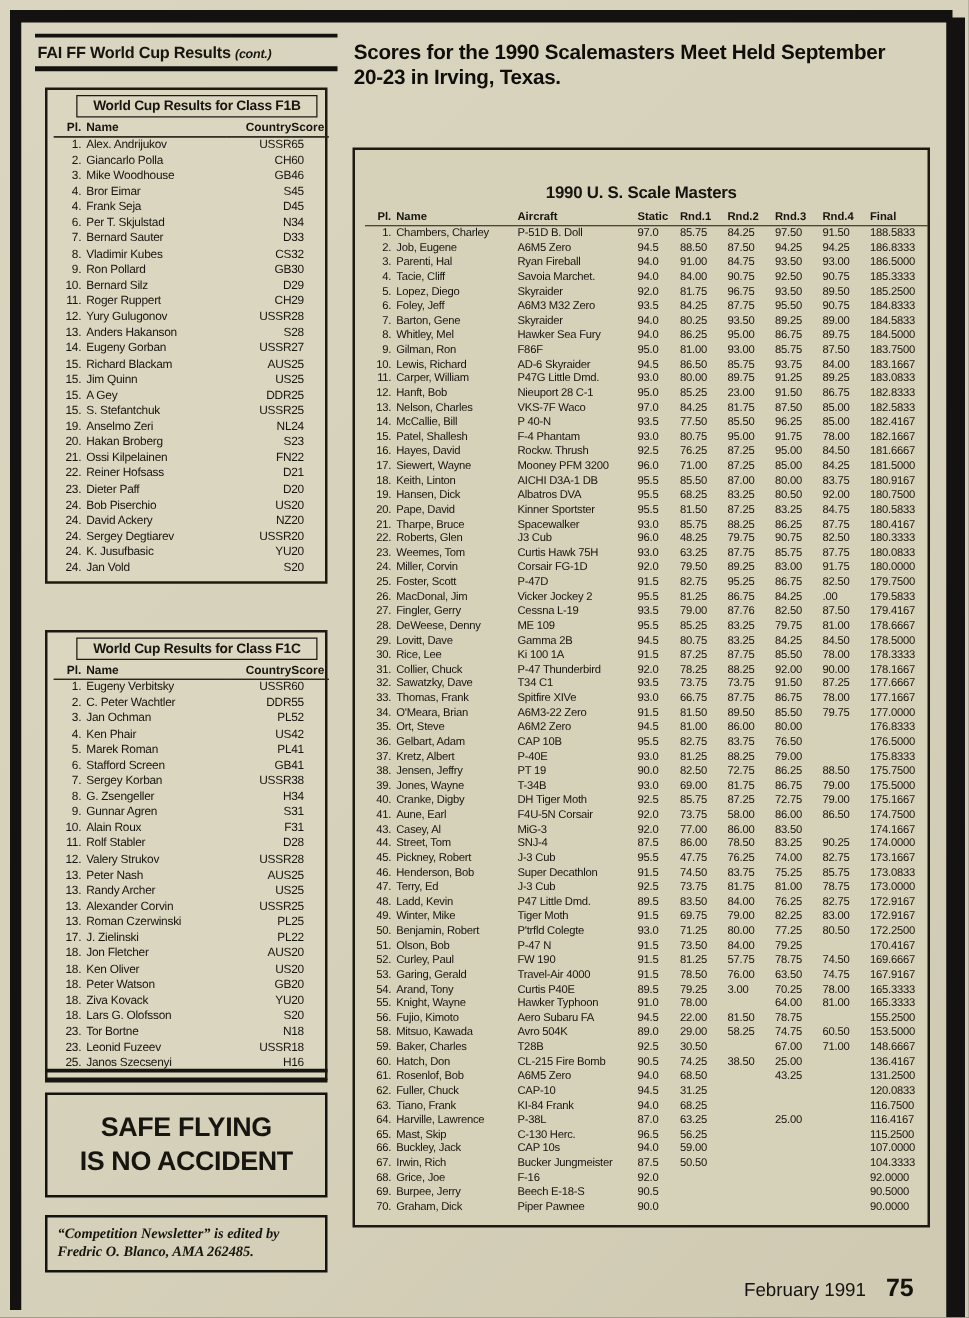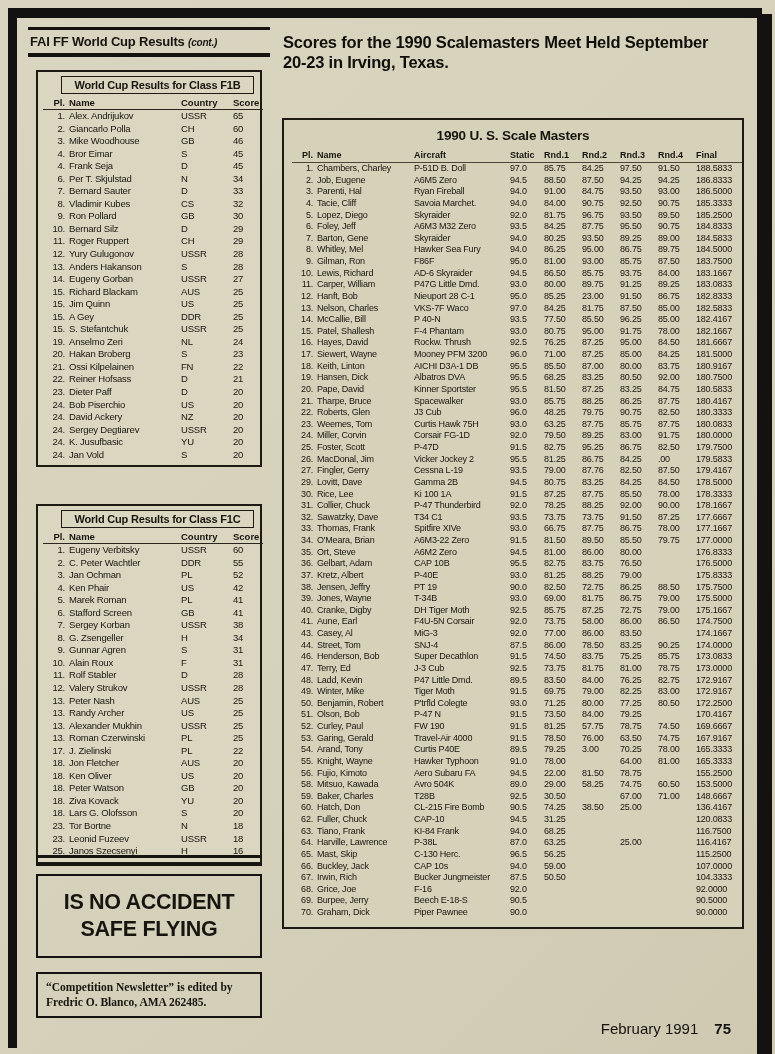--- a/index.html
+++ b/index.html
@@ -22,52 +22,52 @@
             font-weight:bold;font-size:16.5px;line-height:1.2;letter-spacing:-0.2px;color:#100e0a;}
 
   
   .wc-box{position:absolute;left:36px;width:226px;border:2px solid #1d1a14;background:#dbd6c0;padding:3px 5px 4px 5px;box-sizing:border-box;}
   .wc-title{border:1.5px solid #1d1a14;font-weight:bold;font-size:11px;text-align:center;padding:2px 0;margin:1px 1px 3px 18px;letter-spacing:-0.2px;}
   table{border-collapse:collapse;width:100%;table-layout:fixed;}
   .wc-table th{font-size:9.5px;text-align:left;border-bottom:1px solid #2a261e;padding:0 0 1px 0;font-weight:bold;}
   .wc-table td{font-size:9.5px;line-height:12.55px;height:12.55px;padding:0;white-space:nowrap;overflow:hidden;letter-spacing:-0.2px;}
   .wc-table th:nth-child(1),.wc-table td:nth-child(1){width:22px;text-align:right;padding-right:4px;}
   .wc-table th:nth-child(2),.wc-table td:nth-child(2){width:112px;}
-  .wc-table th:nth-child(3),.wc-table td:nth-child(3){width:52px;}
+  .wc-table th:nth-child(3),.wc-table td:nth-child(3){width:52px;text-align:right;}
   .wc-table th:nth-child(4),.wc-table td:nth-child(4){width:30px;}
   #f1b-box{top:70px;}
   #f1c-box{top:504px;}
 
   
   .sm-box{position:absolute;left:282px;top:118px;width:462px;border:2px solid #1d1a14;background:#d6d1b9;
-          padding:6px 8px 8px 8px;box-sizing:border-box;}
+          padding:24px 8px 8px 8px;box-sizing:border-box;}
   .sm-title{text-align:center;font-weight:bold;font-size:13.5px;margin:2px 0 7px 0;letter-spacing:-0.2px;}
   .sm-table th{font-size:9px;text-align:left;font-weight:bold;padding:0 0 2px 0;border-bottom:1px solid rgba(40,35,25,.55);}
   .sm-table td{font-size:9px;line-height:11.62px;height:11.62px;padding:0;white-space:nowrap;overflow:hidden;letter-spacing:-0.2px;}
   .sm-table th:nth-child(1),.sm-table td:nth-child(1){width:21px;text-align:right;padding-right:4px;}
   .sm-table th:nth-child(2),.sm-table td:nth-child(2){width:97px;}
   .sm-table th:nth-child(3),.sm-table td:nth-child(3){width:96px;}
   .sm-table th:nth-child(4),.sm-table td:nth-child(4){width:34px;}
   .sm-table th:nth-child(5),.sm-table td:nth-child(5){width:38px;}
   .sm-table th:nth-child(6),.sm-table td:nth-child(6){width:38px;}
   .sm-table th:nth-child(7),.sm-table td:nth-child(7){width:38px;}
   .sm-table th:nth-child(8),.sm-table td:nth-child(8){width:38px;}
   .sm-table th:nth-child(9),.sm-table td:nth-child(9){width:46px;}
 
   
   .divider-rules{position:absolute;left:36px;top:855px;width:226px;}
   .divider-rules div{height:3px;background:#17150f;margin-bottom:5px;}
   .safe-box{position:absolute;left:36px;top:874px;width:226px;border:2.5px solid #15130f;box-sizing:border-box;
             text-align:center;font-weight:bold;font-size:21.5px;line-height:27px;padding:13px 2px;letter-spacing:-0.3px;}
   .news-box{position:absolute;left:36px;top:972px;width:226px;border:2px solid #15130f;box-sizing:border-box;
-            font-family:"Liberation Serif",serif;font-weight:bold;font-size:11.5px;line-height:15px;padding:6px 8px;}
+            font-family:"Liberation Serif",serif;font-style:italic;font-weight:bold;font-size:11.5px;line-height:15px;padding:6px 8px;}
 
   
   .footer{position:absolute;right:44px;top:1020px;font-size:15px;color:#15130f;}
-  .footer .pagenum{font-weight:bold;font-size:15px;margin-left:16px;}
+  .footer .pagenum{font-weight:bold;font-size:20px;margin-left:16px;}
 </style>
 </head>
 <body>
 
 <div class="page">
 
   <div class="edge edge-top"></div>
   <div class="edge edge-left"></div>
   <div class="edge edge-right"></div>
 
@@ -360,21 +360,21 @@
             <td>25</td>
           </tr>
           <tr>
             <td>13.</td>
             <td>Randy Archer</td>
             <td>US</td>
             <td>25</td>
           </tr>
           <tr>
             <td>13.</td>
-            <td>Alexander Mukhin</td>
+            <td>Alexander Corvin</td>
             <td>USSR</td>
             <td>25</td>
           </tr>
           <tr>
             <td>13.</td>
             <td>Roman Czerwinski</td>
             <td>PL</td>
             <td>25</td>
           </tr>
           <tr>
@@ -743,20 +743,31 @@
             <td>Fingler, Gerry</td>
             <td>Cessna L-19</td>
             <td>93.5</td>
             <td>79.00</td>
             <td>87.76</td>
             <td>82.50</td>
             <td>87.50</td>
             <td>179.4167</td>
           </tr>
           <tr>
+            <td>28.</td>
+            <td>DeWeese, Denny</td>
+            <td>ME 109</td>
+            <td>95.5</td>
+            <td>85.25</td>
+            <td>83.25</td>
+            <td>79.75</td>
+            <td>81.00</td>
+            <td>178.6667</td>
+          </tr>
+          <tr>
             <td>29.</td>
             <td>Lovitt, Dave</td>
             <td>Gamma 2B</td>
             <td>94.5</td>
             <td>80.75</td>
             <td>83.25</td>
             <td>84.25</td>
             <td>84.50</td>
             <td>178.5000</td>
           </tr>
@@ -908,20 +919,31 @@
             <td>Street, Tom</td>
             <td>SNJ-4</td>
             <td>87.5</td>
             <td>86.00</td>
             <td>78.50</td>
             <td>83.25</td>
             <td>90.25</td>
             <td>174.0000</td>
           </tr>
           <tr>
+            <td>45.</td>
+            <td>Pickney, Robert</td>
+            <td>J-3 Cub</td>
+            <td>95.5</td>
+            <td>47.75</td>
+            <td>76.25</td>
+            <td>74.00</td>
+            <td>82.75</td>
+            <td>173.1667</td>
+          </tr>
+          <tr>
             <td>46.</td>
             <td>Henderson, Bob</td>
             <td>Super Decathlon</td>
             <td>91.5</td>
             <td>74.50</td>
             <td>83.75</td>
             <td>75.25</td>
             <td>85.75</td>
             <td>173.0833</td>
           </tr>
@@ -1062,20 +1084,31 @@
             <td>Hatch, Don</td>
             <td>CL-215 Fire Bomb</td>
             <td>90.5</td>
             <td>74.25</td>
             <td>38.50</td>
             <td>25.00</td>
             <td></td>
             <td>136.4167</td>
           </tr>
           <tr>
+            <td>61.</td>
+            <td>Rosenlof, Bob</td>
+            <td>A6M5 Zero</td>
+            <td>94.0</td>
+            <td>68.50</td>
+            <td></td>
+            <td>43.25</td>
+            <td></td>
+            <td>131.2500</td>
+          </tr>
+          <tr>
             <td>62.</td>
             <td>Fuller, Chuck</td>
             <td>CAP-10</td>
             <td>94.5</td>
             <td>31.25</td>
             <td></td>
             <td></td>
             <td></td>
             <td>120.0833</td>
           </tr>
@@ -1170,22 +1203,22 @@
         </tbody>
     </table>
   </section>
 
   <div class="divider-rules">
     <div></div>
     <div></div>
   </div>
 
   <div class="safe-box">
+    <div>SAFE FLYING</div>
     <div>IS NO ACCIDENT</div>
-    <div>SAFE FLYING</div>
   </div>
 
   <div class="news-box">
     <div>“Competition Newsletter” is edited by</div>
     <div>Fredric O. Blanco, AMA 262485.</div>
   </div>
 
   <div class="footer">
     <span>February 1991</span><span class="pagenum">75</span>
   </div>

